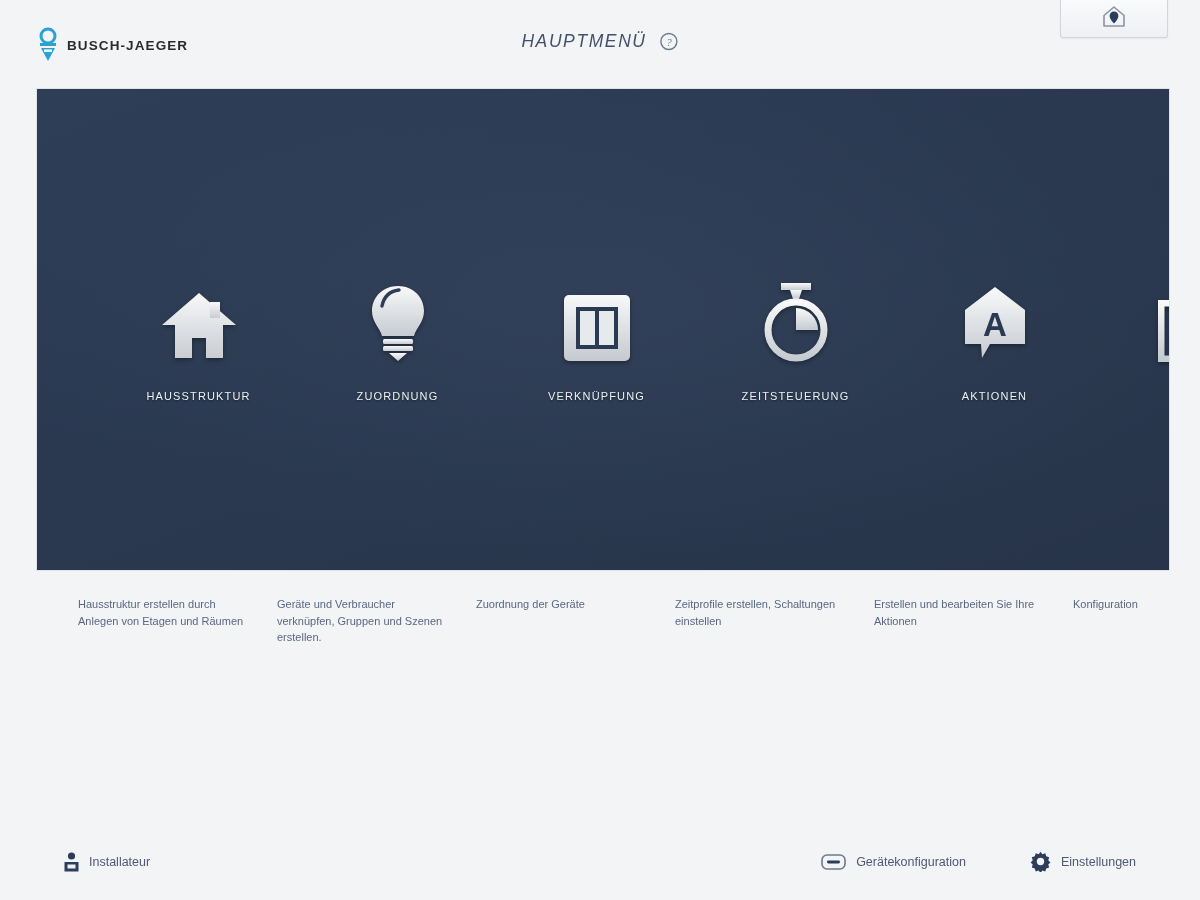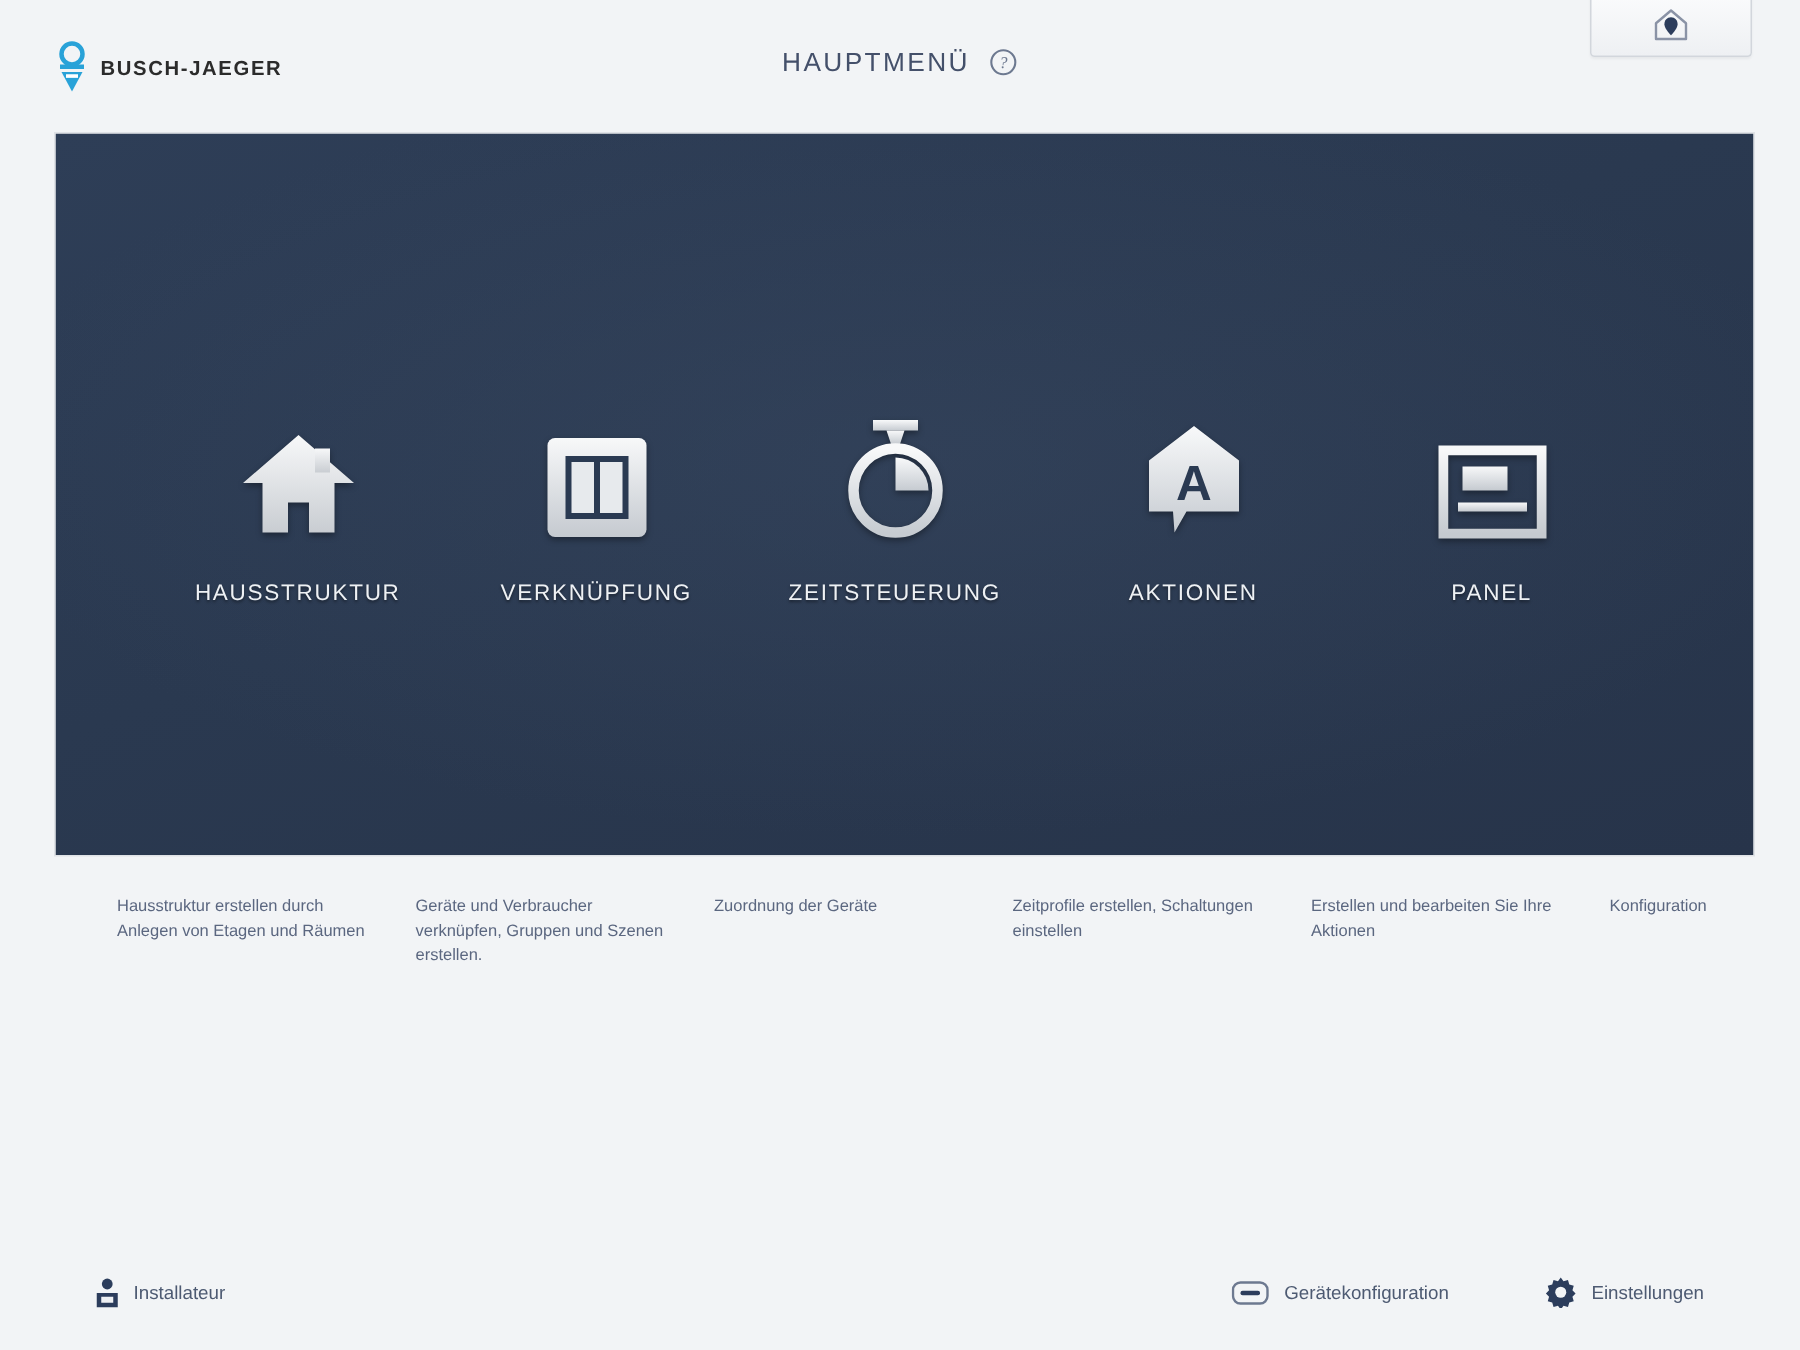--- a/index.html
+++ b/index.html
@@ -22,20 +22,21 @@
     font-size: 13.5px; letter-spacing: 1.1px; color: #2b2b2b;
     font-weight: 700; white-space: nowrap;
   }
   .page-title-wrap {
     position: absolute; left: 50%; top: 31px; transform: translateX(-50%);
     display: flex; align-items: center; gap: 13px;
   }
   .page-title {
     font-size: 17.5px; letter-spacing: 1.6px; color: #44506a; font-weight: 400;
     white-space: nowrap;
+    font-style: italic;
   }
   .help-icon { width: 19px; height: 19px; display: block; }
 
   .home-button {
     position: absolute; right: 32px; top: -6px;
     width: 108px; height: 44px;
     background: linear-gradient(180deg,#fbfcfd 0%, #eef0f3 100%);
     border: 1px solid #d2d6dc; border-top: none;
     border-radius: 0 0 3px 3px;
     display: flex; align-items: center; justify-content: center;
@@ -59,21 +60,21 @@
     padding-left: 62px;
   }
   .tile {
     width: 199px; flex: 0 0 199px;
     display: flex; flex-direction: column; align-items: center;
     margin-top: 18px;
   }
   .tile-icon { height: 86px; display: flex; align-items: flex-end; justify-content: center; }
   .tile-icon svg { display: block; filter: drop-shadow(0 2px 2px rgba(0,0,0,.35)); }
   .tile-label {
-    margin-top: 28px; font-size: 15px; letter-spacing: 1.15px;
+    margin-top: 28px; font-size: 11px; letter-spacing: 1.15px;
     color: #eef1f4; white-space: nowrap; text-shadow: 0 1px 2px rgba(0,0,0,.45);
   }
 
   
   .descriptions {
     position: absolute; left: 36px; top: 596px; width: 1134px;
     display: flex; padding-left: 42px;
   }
   .desc {
     width: 199px; flex: 0 0 199px; padding-right: 24px;
@@ -140,20 +141,38 @@
                   <stop offset="1" stop-color="#c9cdd2"></stop>
             </linearGradient>
               </defs>
             <path d="M38 3 L75 35 H62 V68 H45 V48 H31 V68 H14 V35 H1 Z" fill="url(#gHouse)"></path>
             <rect x="49" y="12" width="10" height="16" fill="url(#gHouse)"></rect>
           </svg>
         </div>
         <div class="tile-label">HAUSSTRUKTUR</div>
       </div>
 
+      <div class="tile">
+        <div class="tile-icon">
+          <svg width="56" height="78" viewBox="0 0 56 78" xmlns="http://www.w3.org/2000/svg">
+            <defs>
+                <linearGradient id="gBulb" x1="0" y1="0" x2="0" y2="1">
+              <stop offset="0" stop-color="#f8f9fa"></stop>
+                  <stop offset="1" stop-color="#c6cbd1"></stop>
+            </linearGradient>
+              </defs>
+            <path d="M28 2 C13 2 2 13 2 27 c0 11 8 17 10 25 h32 c2 -8 10 -14 10 -25 C54 13 43 2 28 2 z" fill="url(#gBulb)"></path>
+            <rect x="13" y="55" width="30" height="5" rx="1.5" fill="url(#gBulb)"></rect>
+            <rect x="13" y="62" width="30" height="5" rx="1.5" fill="url(#gBulb)"></rect>
+            <path d="M19 69 h18 l-9 8 z" fill="url(#gBulb)"></path>
+            <path d="M12 22 C14 12 21 7 29 6" fill="none" stroke="#2e3d55" stroke-width="3.4" stroke-linecap="round"></path>
+          </svg>
+        </div>
+        <div class="tile-label">ZUORDNUNG</div>
+      </div>
 
       <div class="tile">
         <div class="tile-icon">
           <svg width="68" height="68" viewBox="0 0 68 68" xmlns="http://www.w3.org/2000/svg">
             <defs>
                 <linearGradient id="gSw" x1="0" y1="0" x2="0" y2="1">
               <stop offset="0" stop-color="#f7f8f9"></stop>
                   <stop offset="1" stop-color="#c5cad0"></stop>
             </linearGradient>
               </defs>

